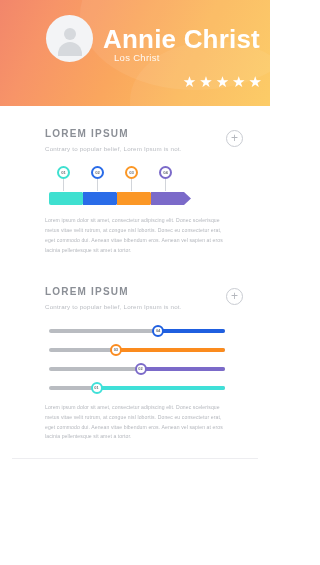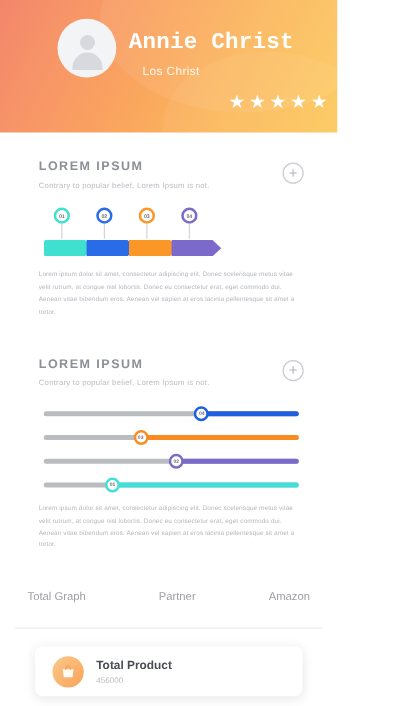--- a/index.html
+++ b/index.html
@@ -38,34 +38,34 @@
   .avatar-head {
     position: absolute; left: 9px; top: 4px; width: 12px; height: 12px;
     border-radius: 50%; background: #d6d9dd;
   }
   .avatar-body {
     position: absolute; left: 3px; top: 18px; width: 24px; height: 14px;
     border-radius: 12px 12px 0 0; background: #d6d9dd;
   }
   .user-name {
     position: absolute; left: 103px; top: 24px;
-    font-size: 18px; font-weight: bold; color: #ffffff; letter-spacing: .2px; font-family: Liberation Mono, monospace;
+    font-size: 26px; font-weight: bold; color: #ffffff; letter-spacing: .2px;
   }
   .user-city {
     position: absolute; left: 114px; top: 52px;
     font-size: 9.5px; color: rgba(255,255,255,0.92); letter-spacing: .3px;
   }
   .stars {
     position: absolute; right: 8px; top: 74px;
     display: flex; gap: 3px;
   }
   .star { font-size: 15px; color: #ffffff; line-height: 1; }
 
   
-  .section { position: relative; padding: 0 31px; }
+  .section { position: relative; padding: 0 45px; }
   .sec-title {
     font-size: 10px; font-weight: bold; color: #8b8f96;
     letter-spacing: 1.2px; margin-bottom: 6px;
   }
   .sec-sub {
     font-size: 6.2px; color: #b9bcc2; letter-spacing: .2px; margin-bottom: 14px;
   }
   .plus-btn {
     position: absolute; right: 27px; top: 2px;
     width: 17px; height: 17px; border-radius: 50%;
@@ -251,35 +251,16 @@
           <div class="slider-fill" style="background: rgb(63, 224, 216); width: 73%;"></div>
           <div class="slider-knob" style="left: 27%; border-color: rgb(63, 224, 216);">
             <b>01</b>
           </div>
         </div>
       </div>
 
     <div class="body-copy">Lorem ipsum dolor sit amet, consectetur adipiscing elit. Donec scelerisque metus vitae velit rutrum, at congue nisl lobortis. Donec eu consectetur erat, eget commodo dui. Aenean vitae bibendum eros. Aenean vel sapien at eros lacinia pellentesque sit amet a tortor.</div>
   </div>
 
-  <div class="tabs" id="tab-bar">
-      <div class="tab">Total Graph</div>
-      <div class="tab">Partner</div>
-      <div class="tab">Amazon</div>
-    </div>
   <div class="divider"></div>
 
-  <div class="footer-wrap">
-    <div class="prod-card">
-      <div class="prod-icon">
-        <svg viewBox="0 0 24 24" aria-hidden="true">
-          <path d="M4 8h16l-1.5 12h-13z" fill="#ffffff" opacity="0.95"></path>
-          <path d="M8.5 9V7a3.5 3.5 0 0 1 7 0v2" fill="none" stroke="#f9a258" stroke-width="2"></path>
-        </svg>
-      </div>
-      <div>
-        <div class="prod-title">Total Product</div>
-        <div class="prod-value">456000</div>
-      </div>
-    </div>
-  </div>
 
 </div>
 
 </body></html>

